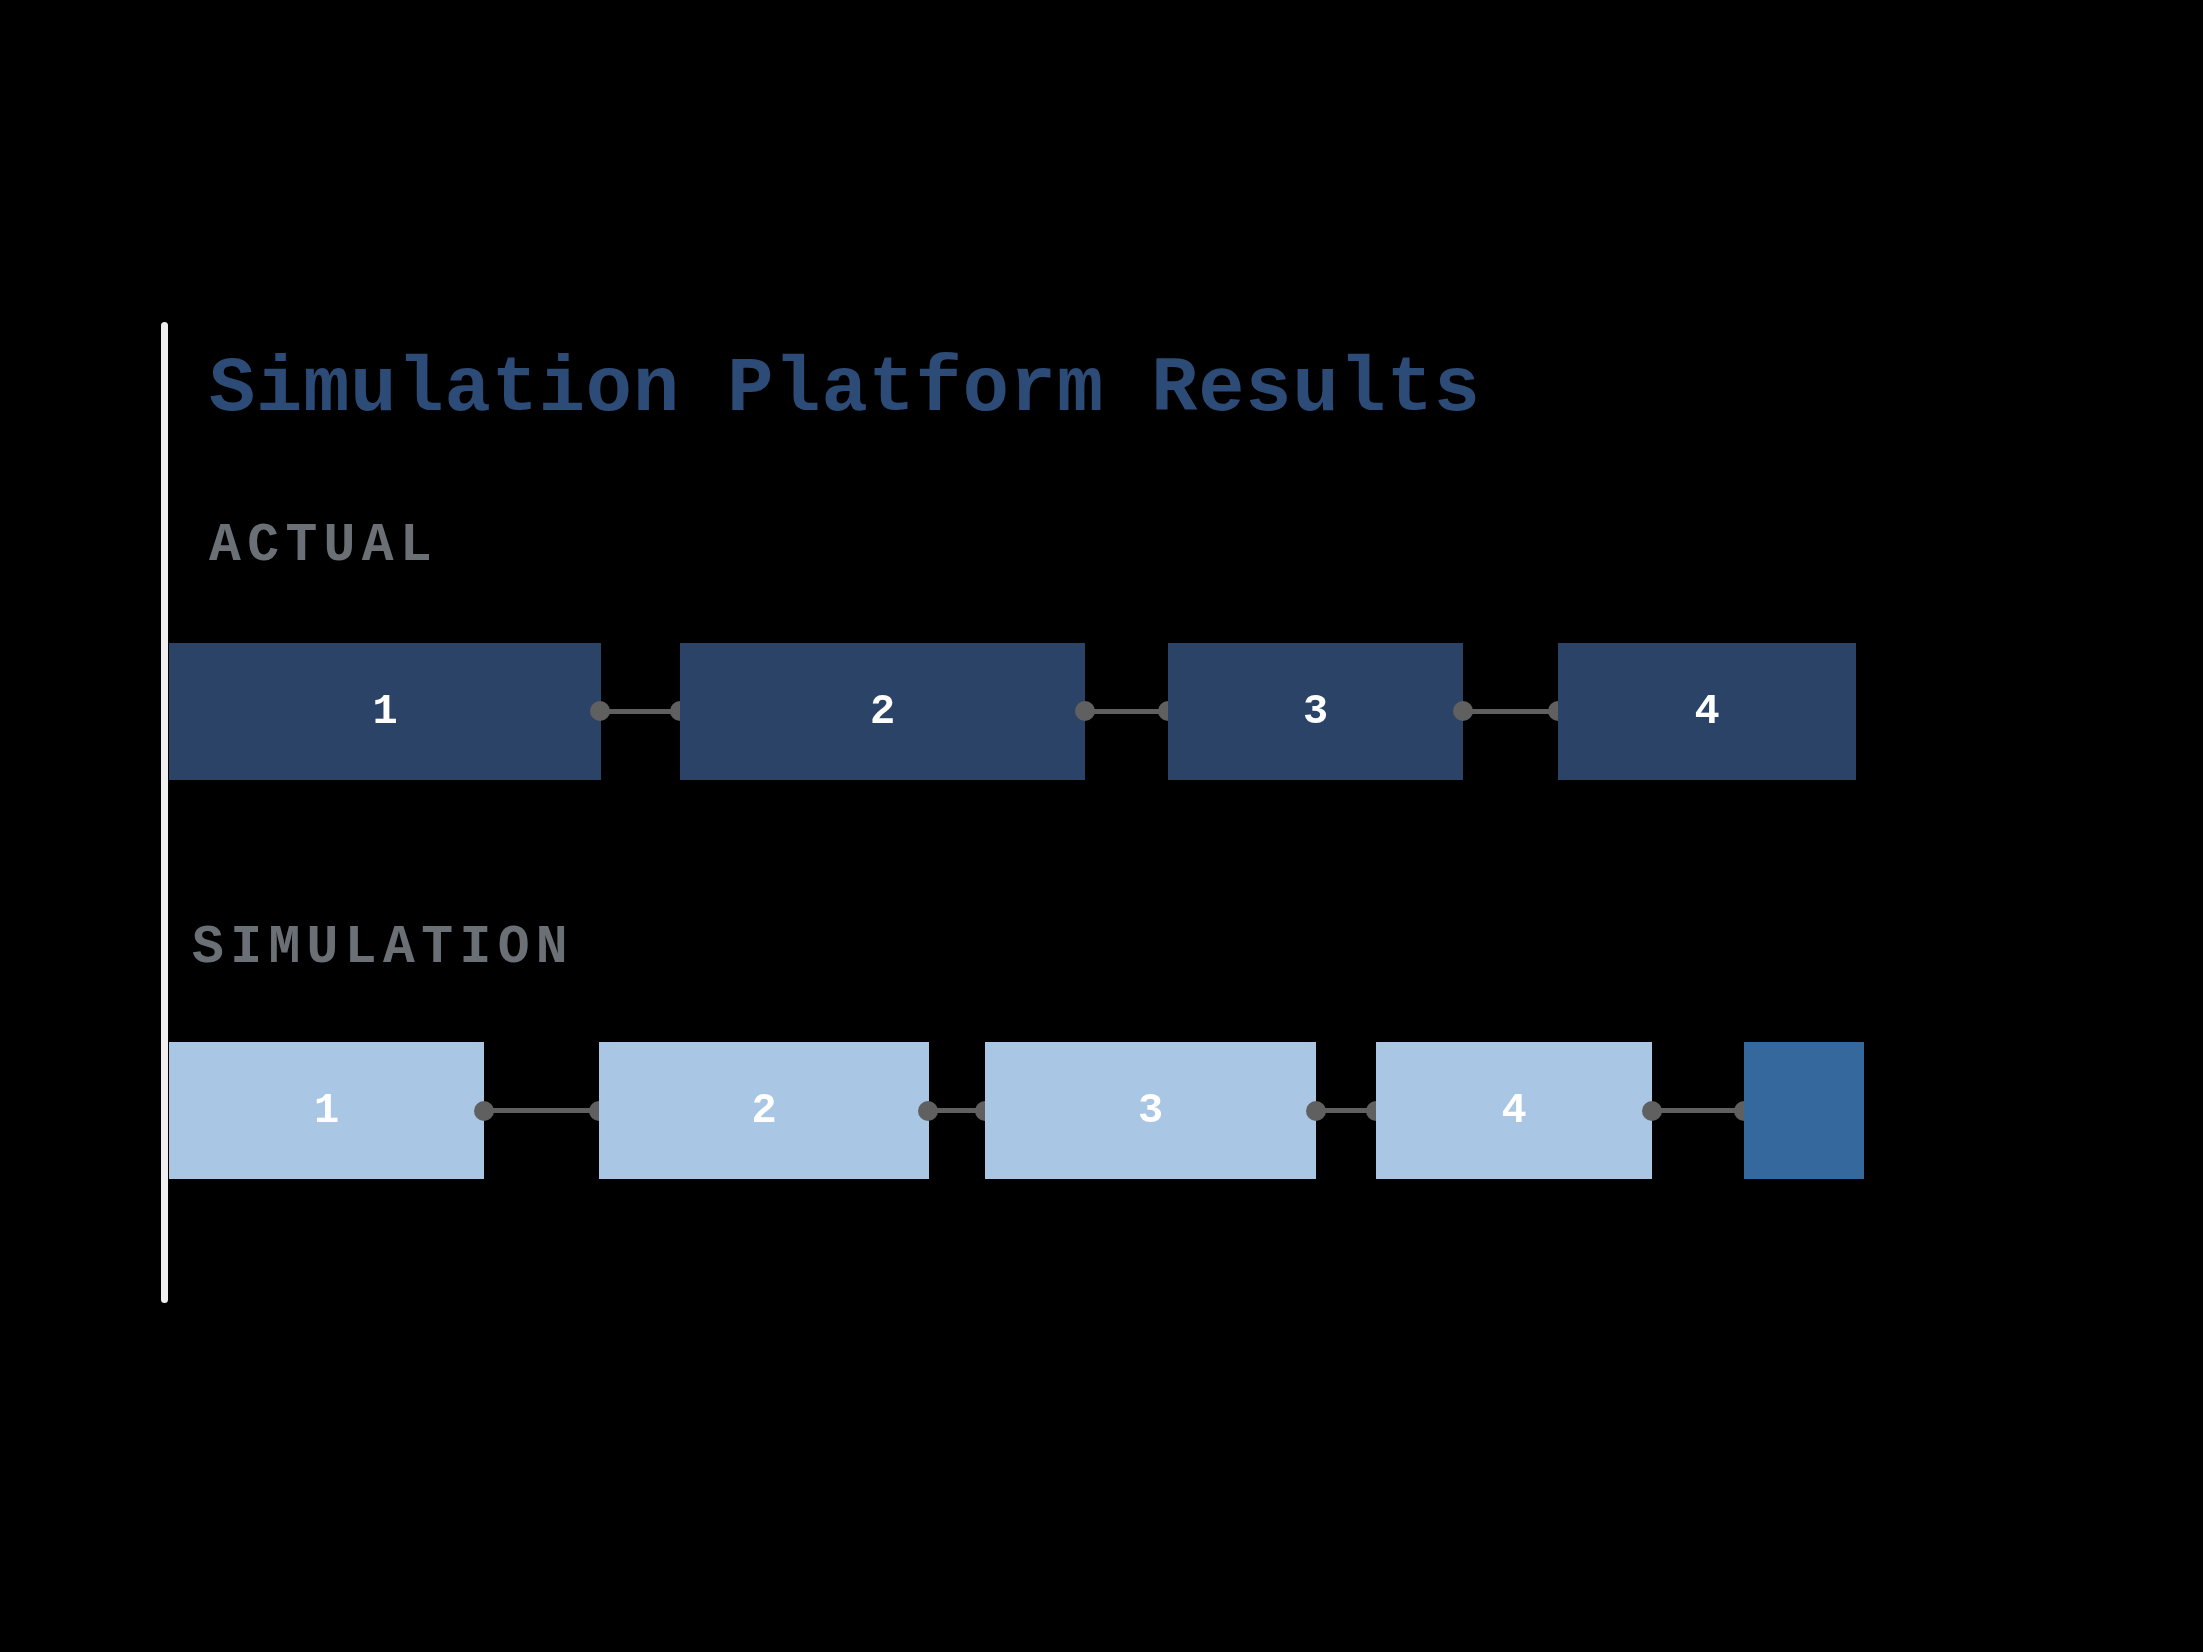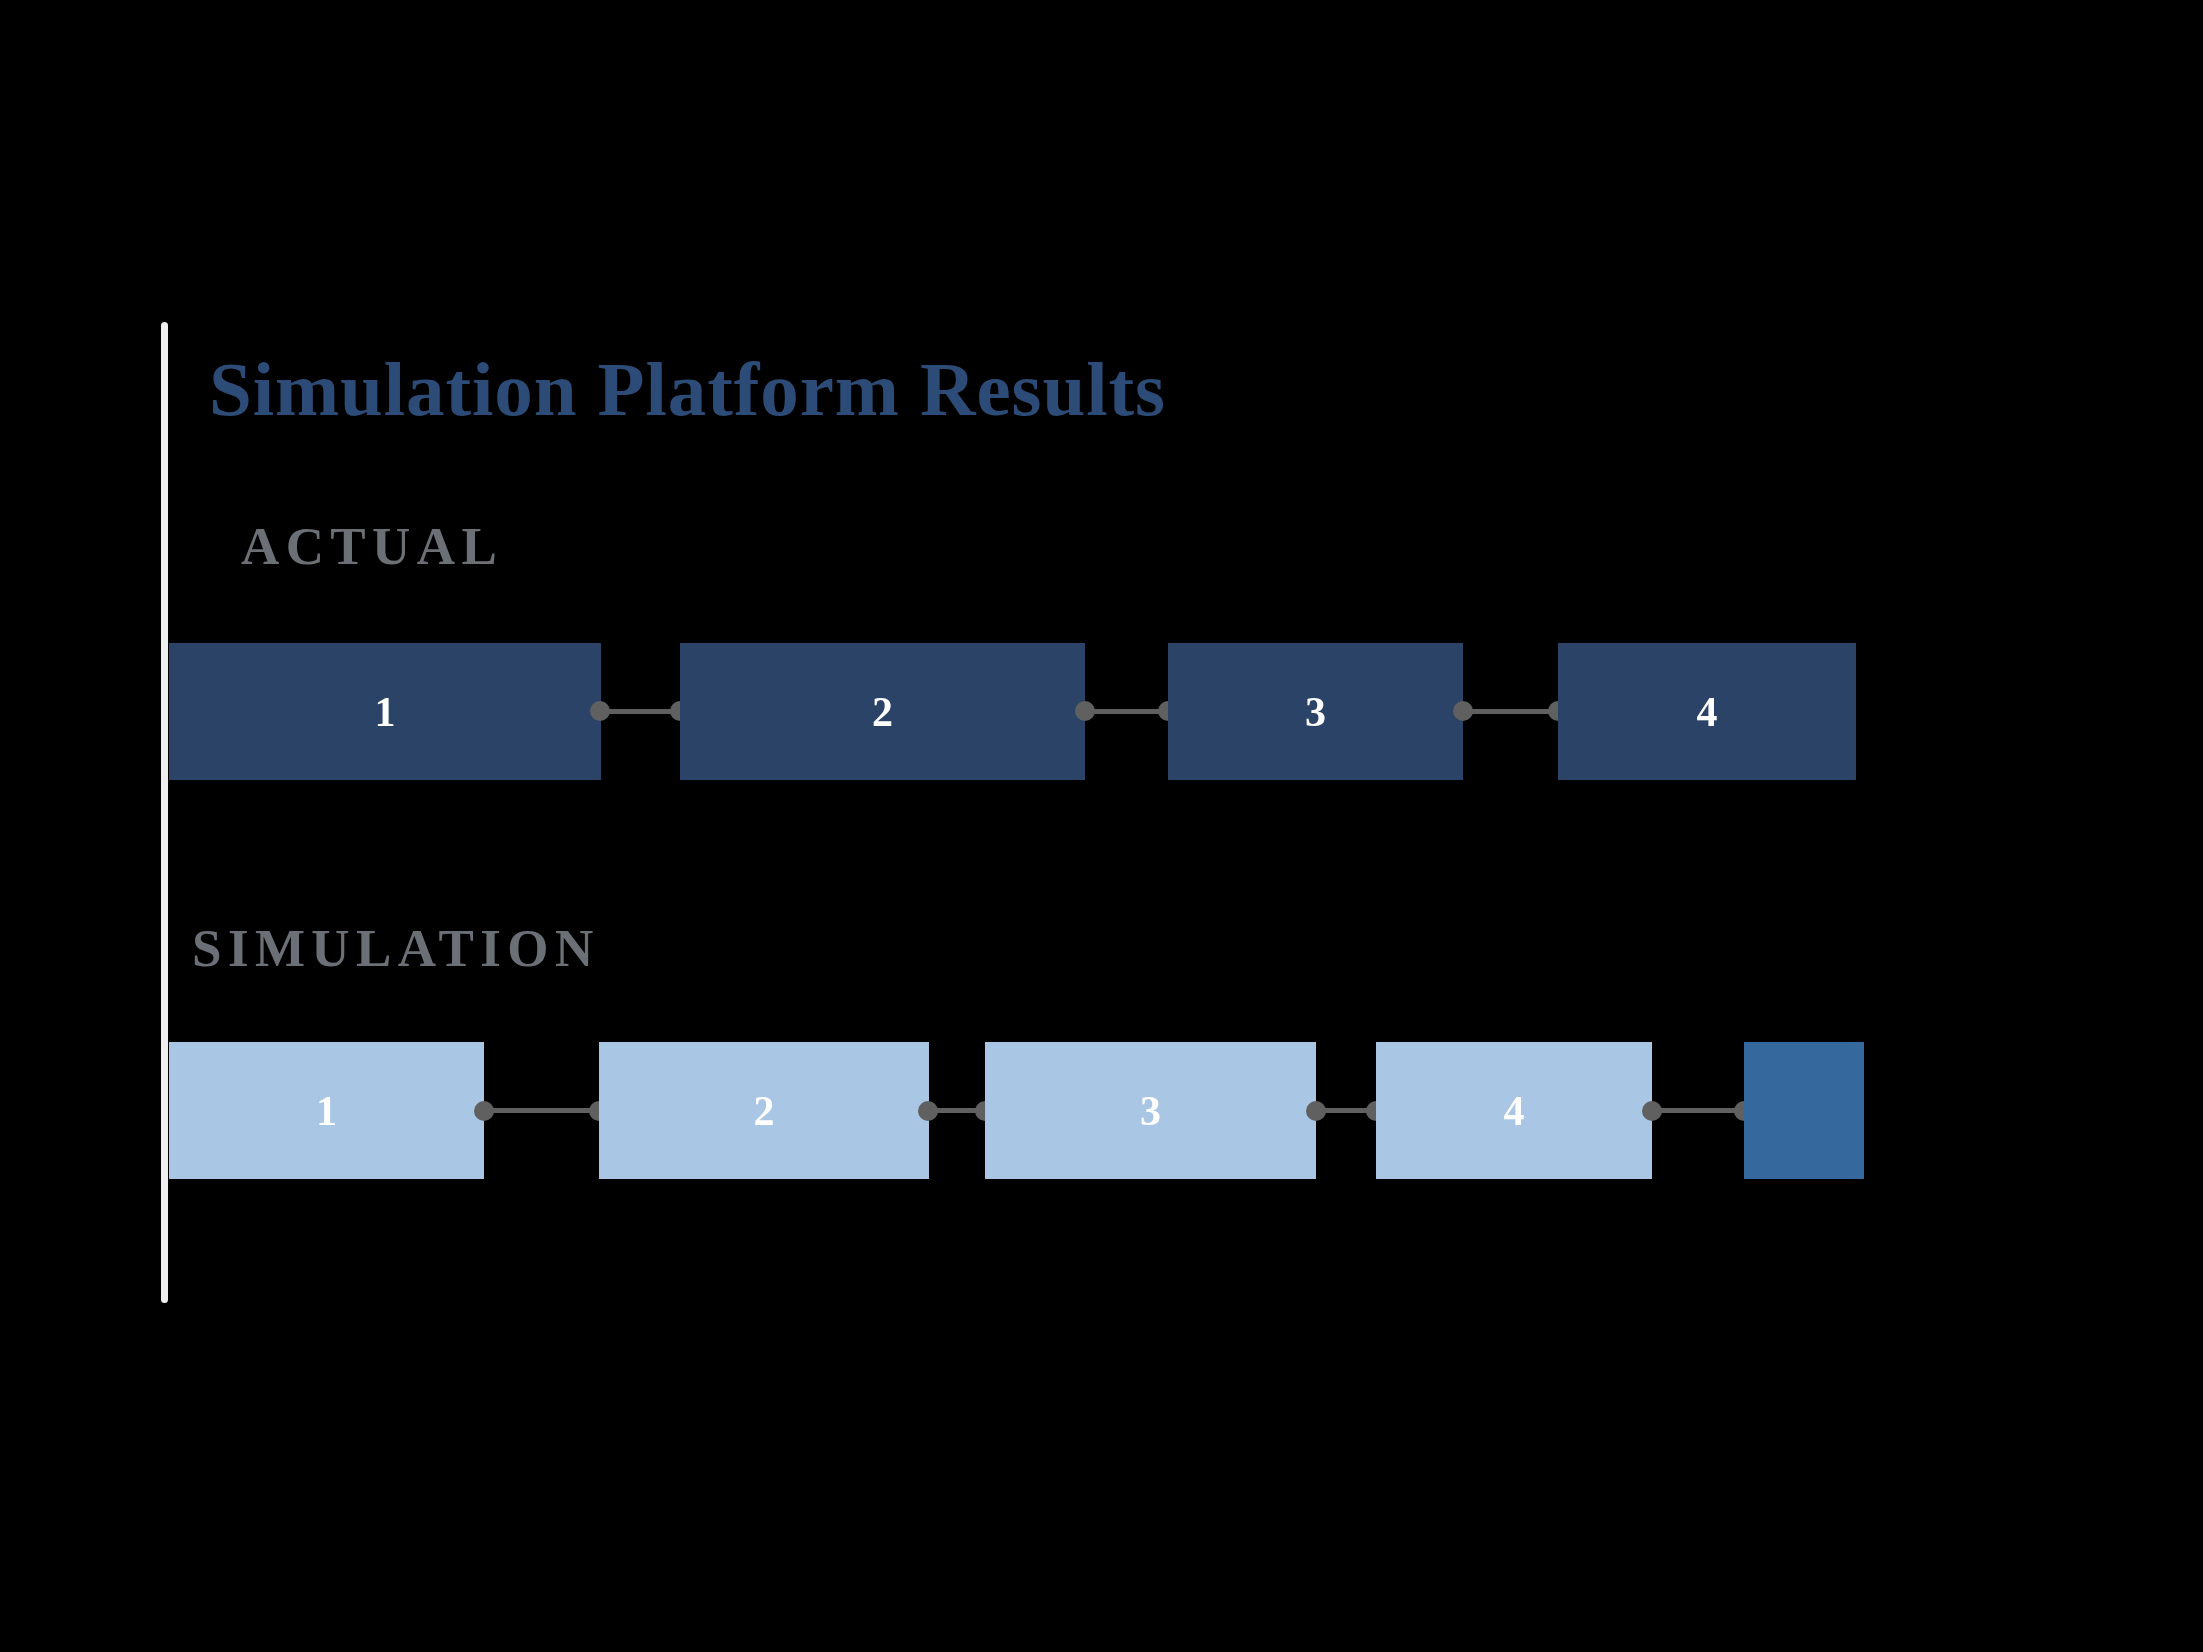--- a/index.html
+++ b/index.html
@@ -6,21 +6,21 @@
     margin: 0;
     padding: 0;
     background: #000;
   }
   .canvas {
     position: relative;
     width: 1864px;
     height: 1653px;
     background: var(--c-background, #000);
     overflow: hidden;
-    font-family: Liberation Serif, serif;
+    font-family: Liberation Mono, monospace;
   }
   .axis-line {
     position: absolute;
     background: var(--c-axis_line, #efefef);
     border-radius: 3.7px;
   }
   .page-title {
     position: absolute;
     font-size: 77px;
     font-weight: bold;
@@ -59,21 +59,21 @@
     border-radius: 50%;
     background: var(--c-connector, #606060);
   }
 </style>
 </head>
 <body>
 
 <div class="canvas" id="canvas">
   <div class="axis-line" id="axis" style="left: 161px; top: 322px; width: 7.3px; height: 981px;"></div>
   <div class="page-title" id="title" style="left: 209px; top: 351px;">Simulation Platform Results</div>
-<div class="row-label" style="left: 209px; top: 520px; margin-left: 32px;">ACTUAL</div>
+<div class="row-label" style="left: 209px; top: 520px;">ACTUAL</div>
     <div class="block" style="left: 169px; top: 643px; width: 432px; height: 137px; background: rgb(43, 67, 102);">
       <span class="block-num">1</span>
     </div>
     <div class="connector-line" style="left: 601px; width: 80px; top: 709px; height: 4.6px;"></div>
     <div class="connector-dot" style="width: 20px; height: 20px; left: 590px; top: 701px;"></div>
     <div class="connector-dot" style="width: 20px; height: 20px; left: 670px; top: 701px;"></div>
     <div class="block" style="left: 680px; top: 643px; width: 405px; height: 137px; background: rgb(43, 67, 102);">
       <span class="block-num">2</span>
     </div>
     <div class="connector-line" style="left: 1085px; width: 83px; top: 709px; height: 4.6px;"></div>

